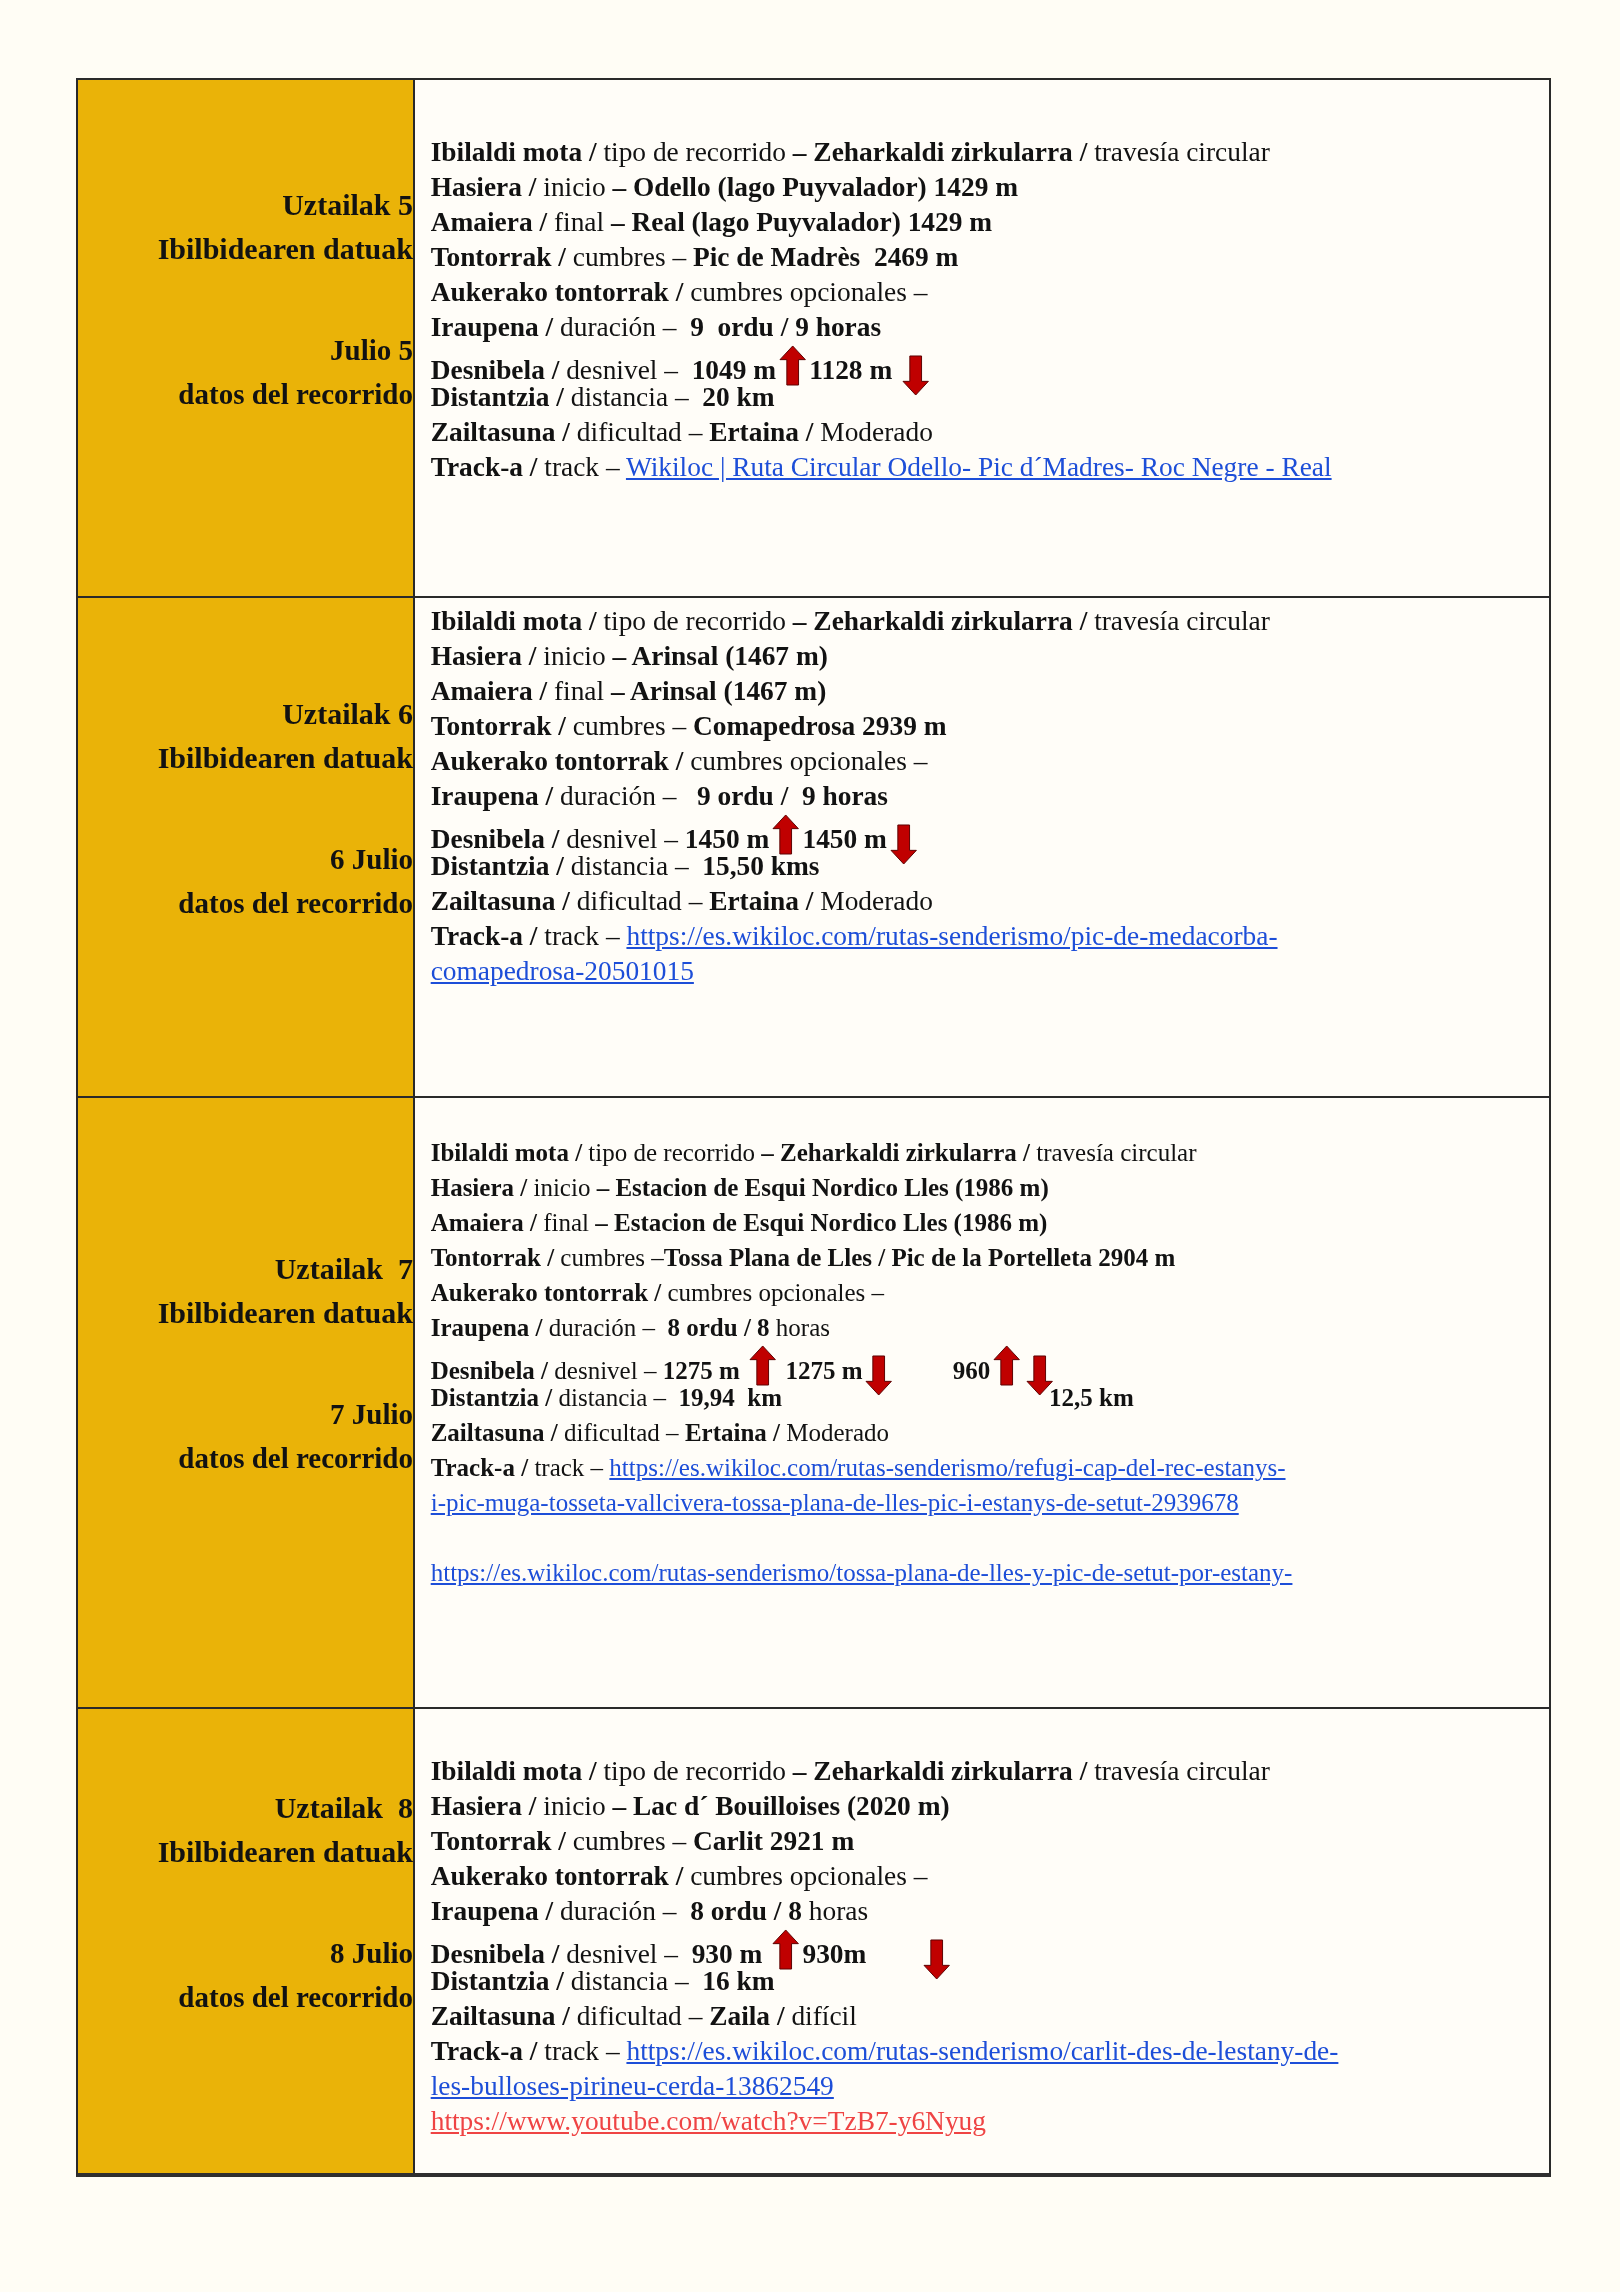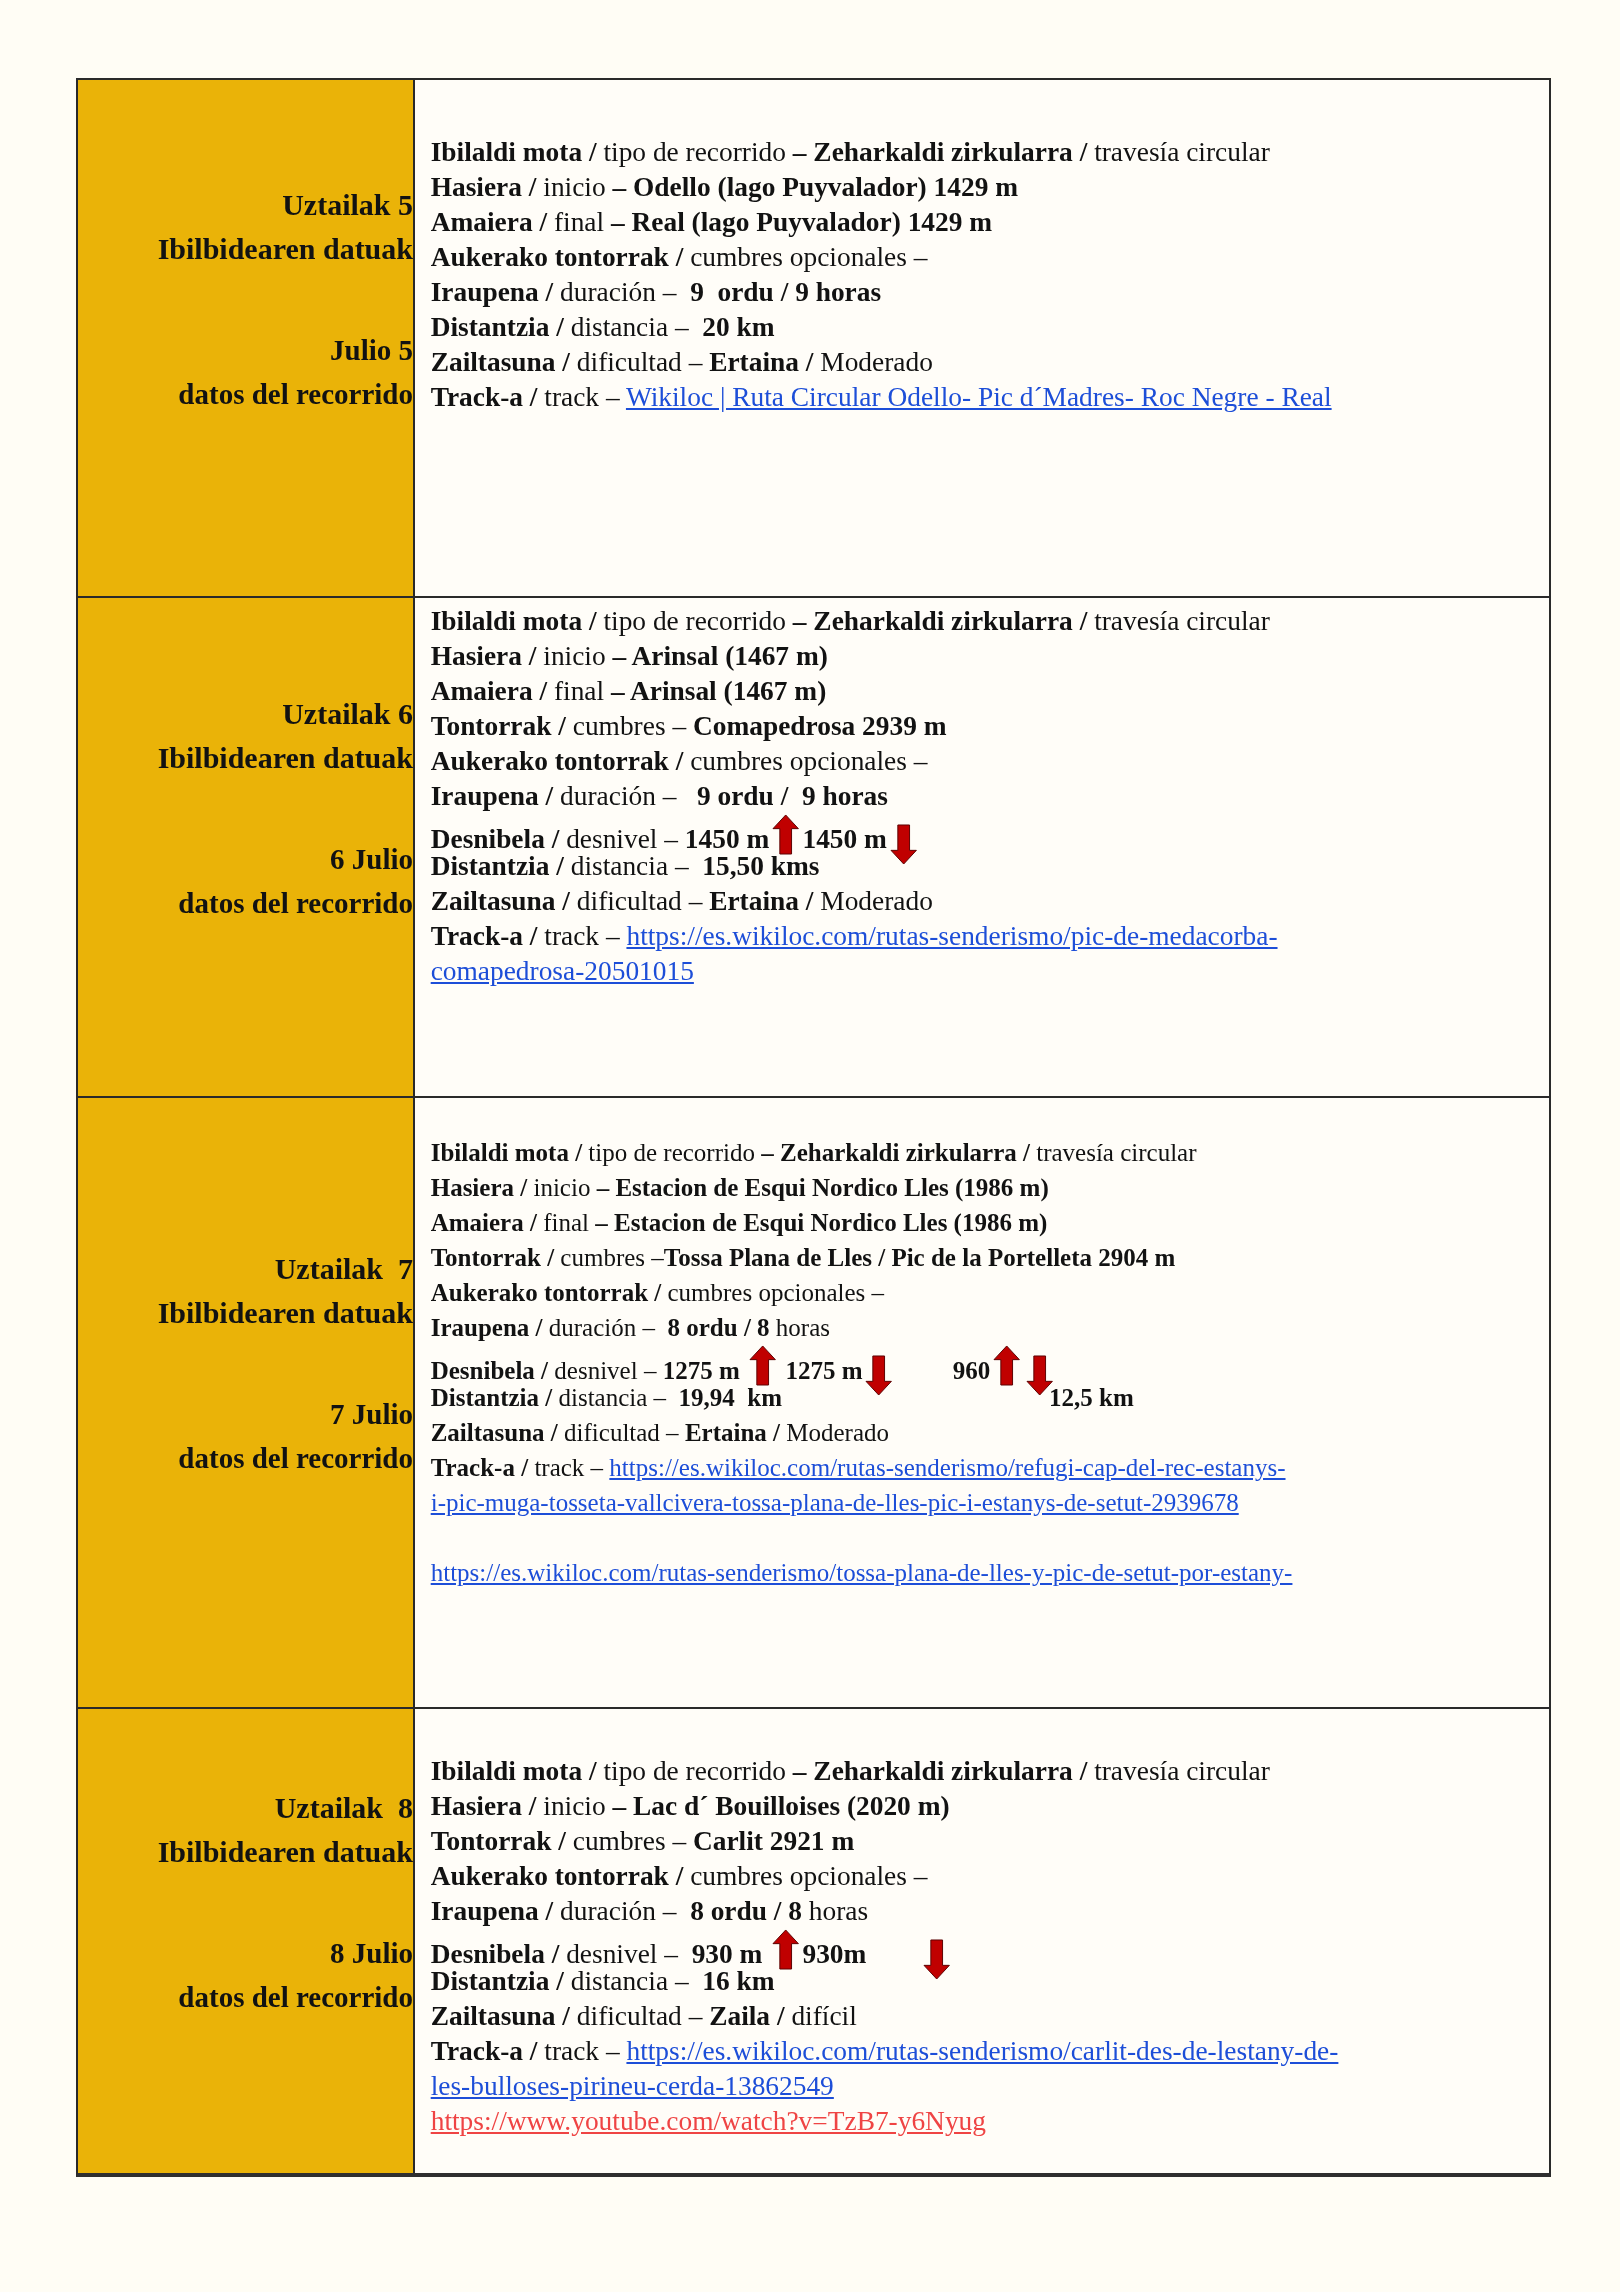--- a/index.html
+++ b/index.html
@@ -55,22 +55,28 @@
           <div class="lc-b">Uztailak 5</div>
           <div class="lc-b">Ibilbidearen datuak</div>
           <div class="lc-gap"></div>
           <div class="lc-r">Julio 5</div>
           <div class="lc-r">datos del recorrido</div>
         </div>
         <div class="right-cell">
           <div class="line"><span class="b">Ibilaldi mota / </span><span>tipo de recorrido </span><span class="b">– Zeharkaldi zirkularra / </span><span>travesía circular</span></div>
           <div class="line"><span class="b">Hasiera / </span><span>inicio </span><span class="b">– Odello (lago Puyvalador) 1429 m</span></div>
           <div class="line"><span class="b">Amaiera / </span><span>final </span><span class="b">– Real (lago Puyvalador) 1429 m</span></div>
+          <div class="line"><span class="b">Tontorrak / </span><span>cumbres – </span><span class="b">Pic de Madrès  2469 m</span></div>
           <div class="line"><span class="b">Aukerako tontorrak / </span><span>cumbres opcionales –</span></div>
           <div class="line"><span class="b">Iraupena / </span><span>duración – </span><span class="b"> 9  ordu / 9 horas</span></div>
+          <div class="line"><span class="b">Desnibela / </span><span>desnivel – </span><span class="b"> 1049 m</span><svg width="27.4" height="41" viewBox="0 0 28 42" class="arrow up">
+              <path d="M14 1 L27 15 L20 15 L20 41 L8 41 L8 15 L1 15 Z" fill="#c00000" stroke="#5a0000" stroke-width="1"></path>
+            </svg><span class="b">1128 m </span><svg width="27.4" height="41" viewBox="0 0 28 42" class="arrow down">
+              <path d="M14 41 L27 27 L20 27 L20 1 L8 1 L8 27 L1 27 Z" fill="#c00000" stroke="#5a0000" stroke-width="1"></path>
+            </svg></div>
           <div class="line"><span class="b">Distantzia / </span><span>distancia – </span><span class="b"> 20 km</span></div>
           <div class="line"><span class="b">Zailtasuna / </span><span>dificultad – </span><span class="b">Ertaina / </span><span>Moderado</span></div>
           <div class="line"><span class="b">Track-a / </span><span>track – </span><a href="#" class="link blue">Wikiloc | Ruta Circular Odello- Pic d´Madres- Roc Negre - Real</a></div>
         </div>
       </div>
       <div class="row">
         <div class="left-cell">
           <div class="lc-b">Uztailak 6</div>
           <div class="lc-b">Ibilbidearen datuak</div>
           <div class="lc-gap"></div>

